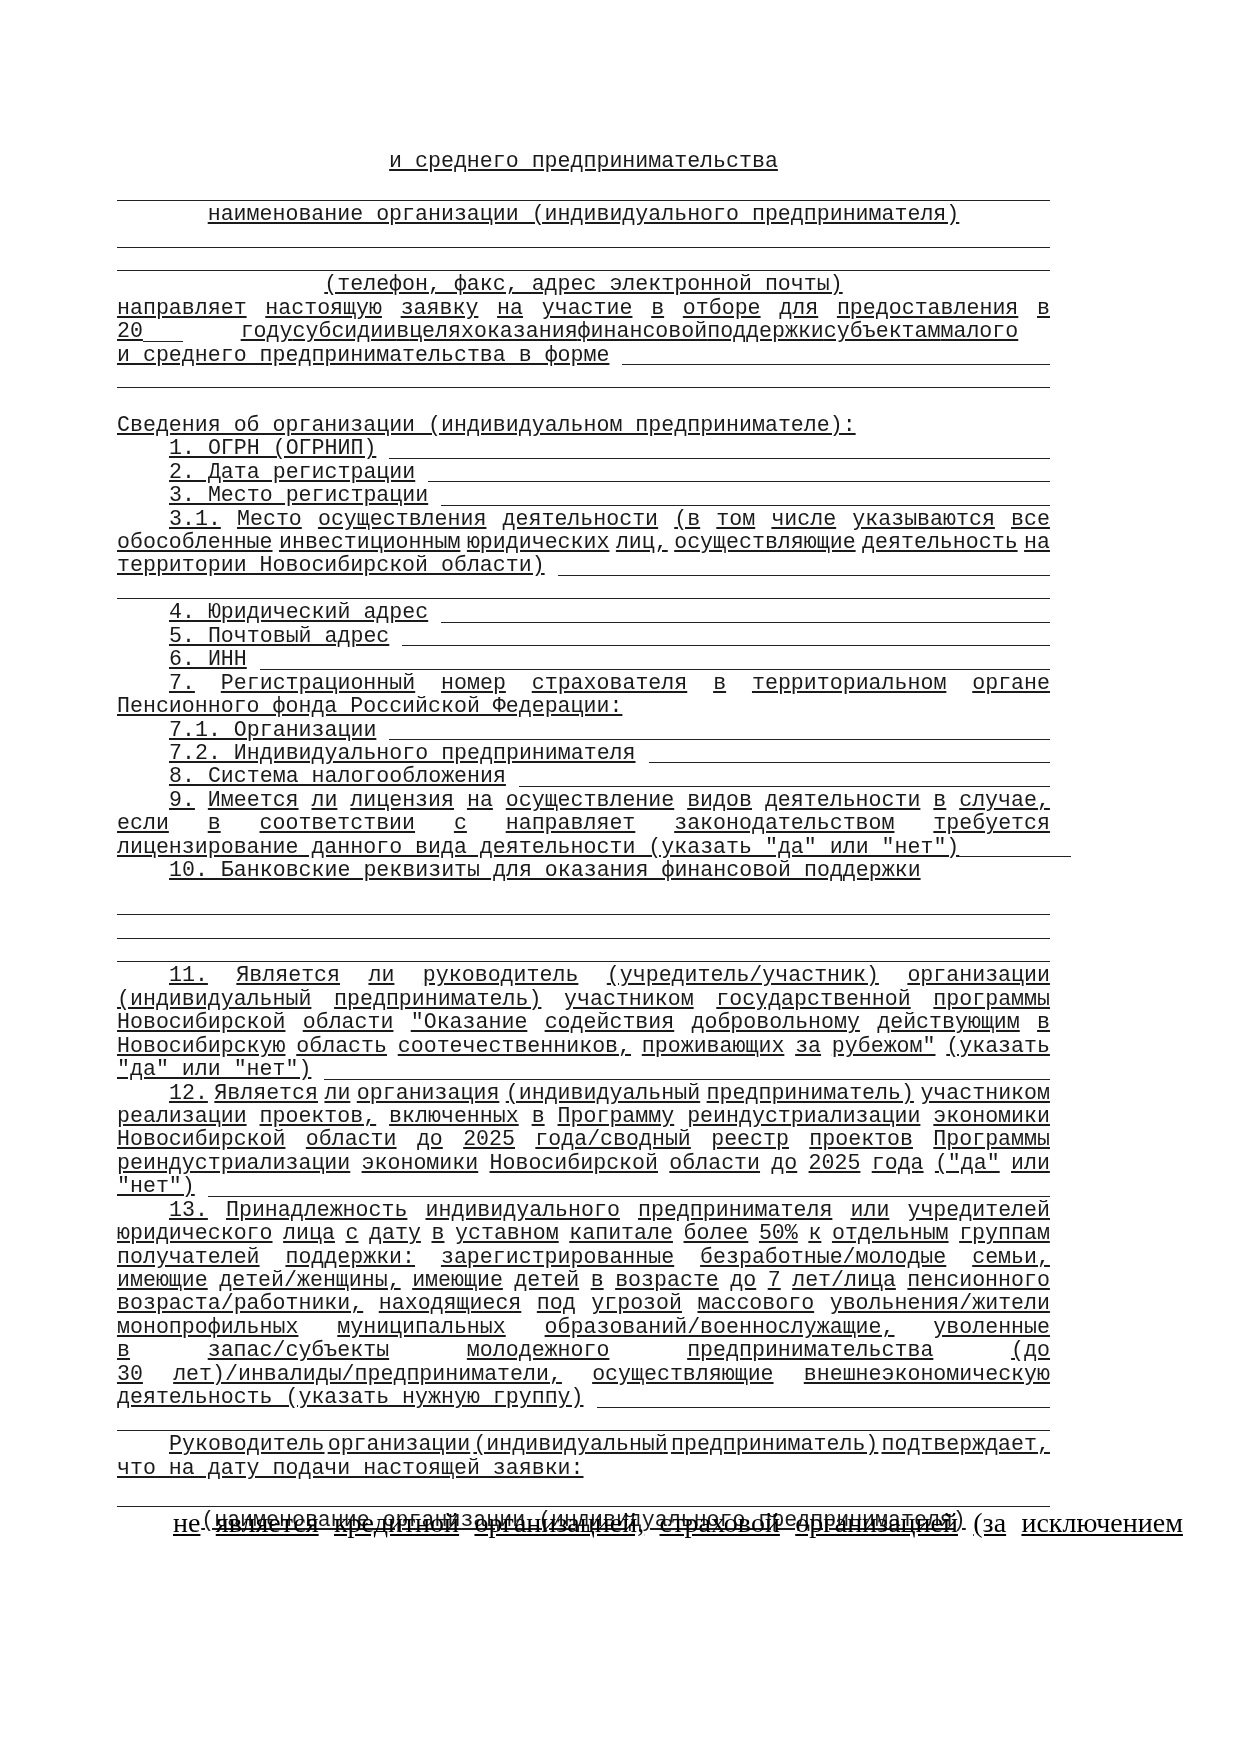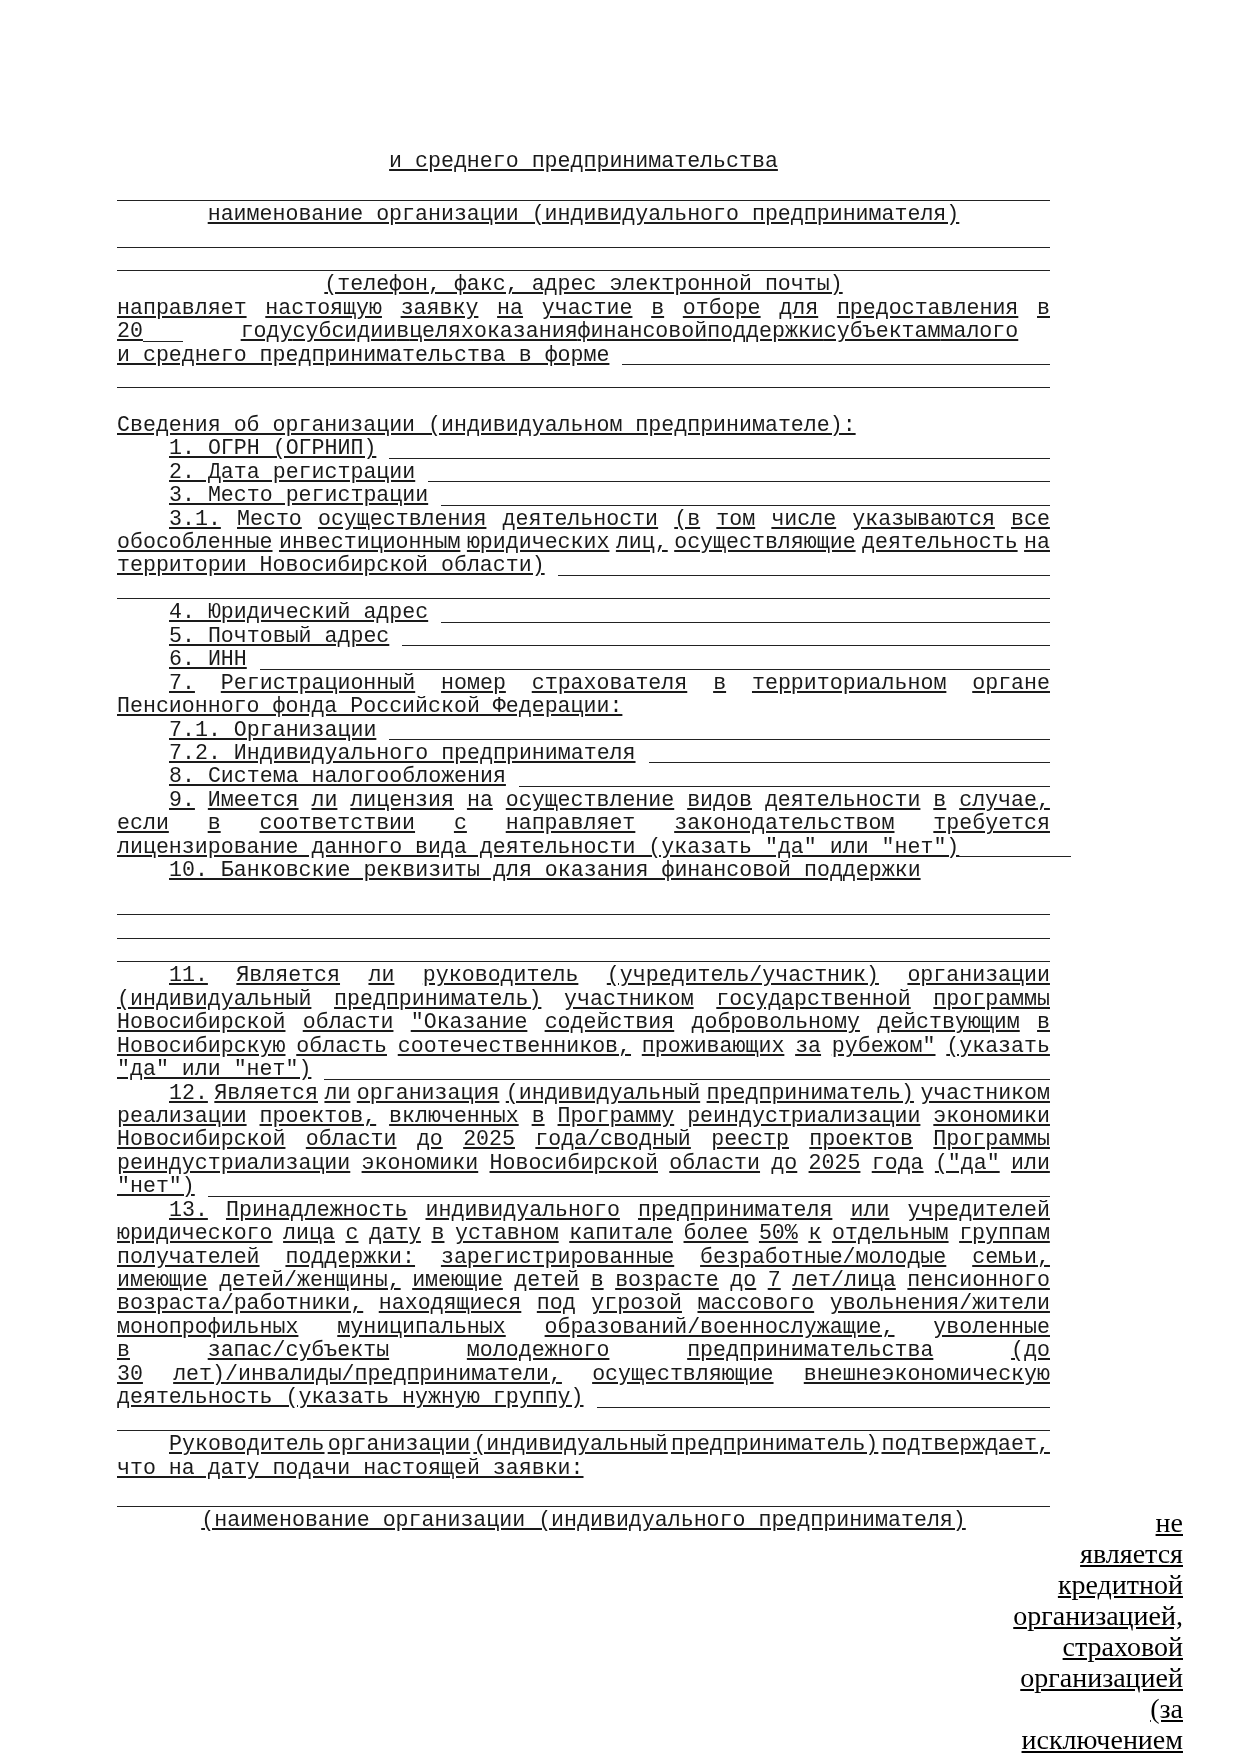--- a/index.html
+++ b/index.html
@@ -135,14 +135,14 @@
   <div class="ln">
     <span>что на дату подачи настоящей заявки:</span>
   </div>
   <div class="full-rule" style="margin-top:6px;"></div>
   <div class="ln center">
     <span>(наименование организации (индивидуального предпринимателя)</span>
   </div>
 </div>
 
 <div class="serif" style="position:absolute;left:117px;top:1507px;width:1066px;">
-  <div class="ln just" style="padding-left:56px;flex-direction:column;"><span>не</span><span>является</span><span>кредитной</span><span>организацией,</span><span>страховой</span><span>организацией</span><span>(за</span><span>исключением</span></div>
+  <div class="ln just" style="padding-left:56px;"><span>не</span><span>является</span><span>кредитной</span><span>организацией,</span><span>страховой</span><span>организацией</span><span>(за</span><span>исключением</span></div>
 </div>
 
 </body></html>

